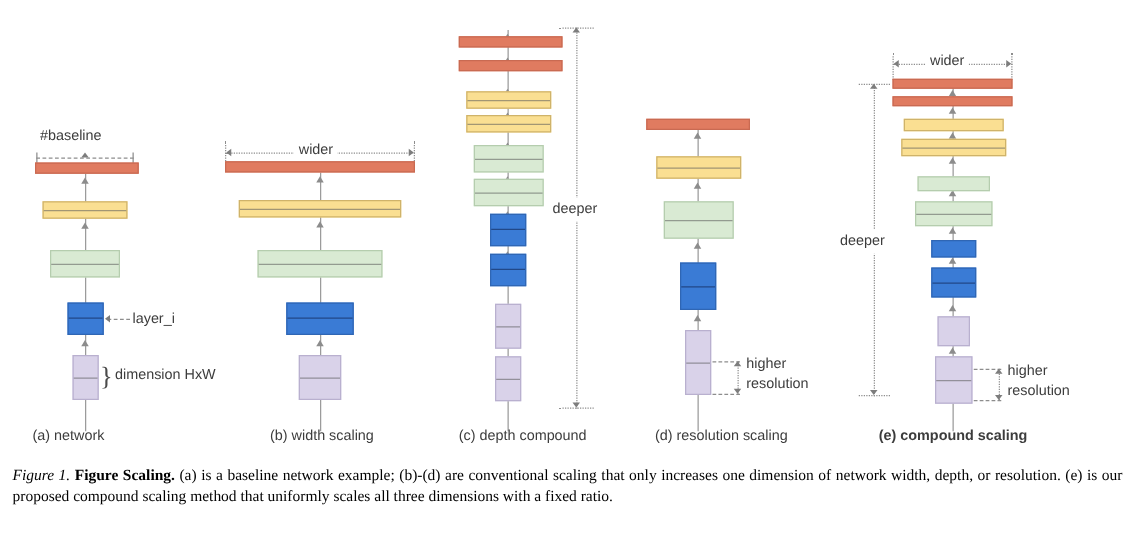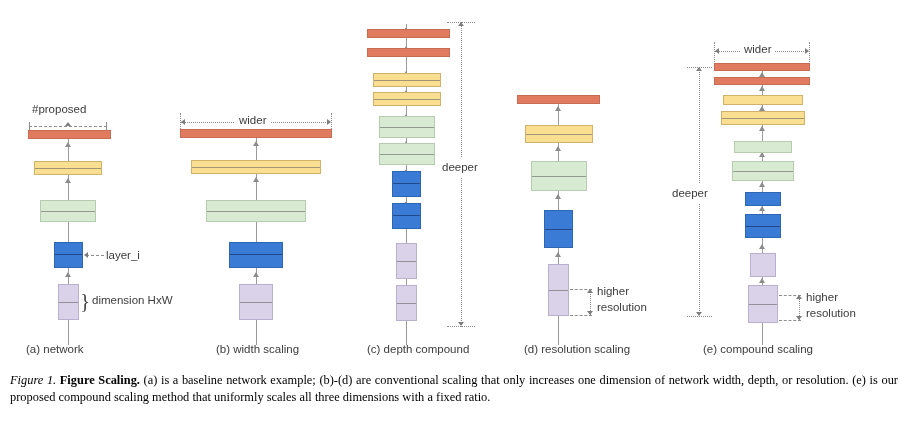--- a/index.html
+++ b/index.html
@@ -45,21 +45,21 @@
   #caption .fignum{font-style:italic;}
   #caption .figtitle{font-weight:bold;}
 </style>
 </head>
 <body>
 
 <div id="figure">
 
   <div>
 
-    <div class="lbl" style="left:32px;top:103px;">#proposed</div>
+    <div class="lbl" style="left:32px;top:103px;">#baseline</div>
     <div class="dash-h" style="left:29px;top:126px;width:78px;"></div>
     <div class="tick" style="left:29px;top:122px;height:9px;"></div>
     <div class="tick" style="left:106px;top:122px;height:9px;"></div>
     <div class="ah-up" style="left:65px;top:122px;"></div>
 
     <div class="conn" style="left:68px;top:139px;height:206px;"></div>
     <div class="arrow" style="left:65px;top:142px;"></div>
     <div class="arrow" style="left:65px;top:178px;"></div>
     <div class="arrow" style="left:65px;top:216px;"></div>
     <div class="arrow" style="left:65px;top:272px;"></div>
@@ -249,18 +249,18 @@
     <div class="blk red" style="left:714px;top:63px;width:96px;height:8px;"></div>
 
     <div class="dash-h" style="left:779px;top:295px;width:22px;"></div>
     <div class="dash-h" style="left:779px;top:320px;width:22px;"></div>
     <div class="dot-v" style="left:799px;top:295px;height:25px;"></div>
     <div class="ah-up" style="left:796px;top:295px;"></div>
     <div class="ah-down" style="left:796px;top:316px;"></div>
     <div class="lbl" style="left:806px;top:291px;">higher</div>
     <div class="lbl" style="left:806px;top:307px;">resolution</div>
 
-    <div class="panel-cap" style="left:703px;top:343px;">(e) compound scaling</div>
+    <div class="panel-cap" style="left:703px;top:343px;font-weight:bold;">(e) compound scaling</div>
   </div>
 
   <div id="caption"><span class="fignum">Figure 1.</span> <span class="figtitle">Figure Scaling.</span><span> (a) is a baseline network example; (b)-(d) are conventional scaling that only increases one dimension of network width, depth, or resolution. (e) is our proposed compound scaling method that uniformly scales all three dimensions with a fixed ratio.</span></div>
 
 </div>
 
 </body></html>

